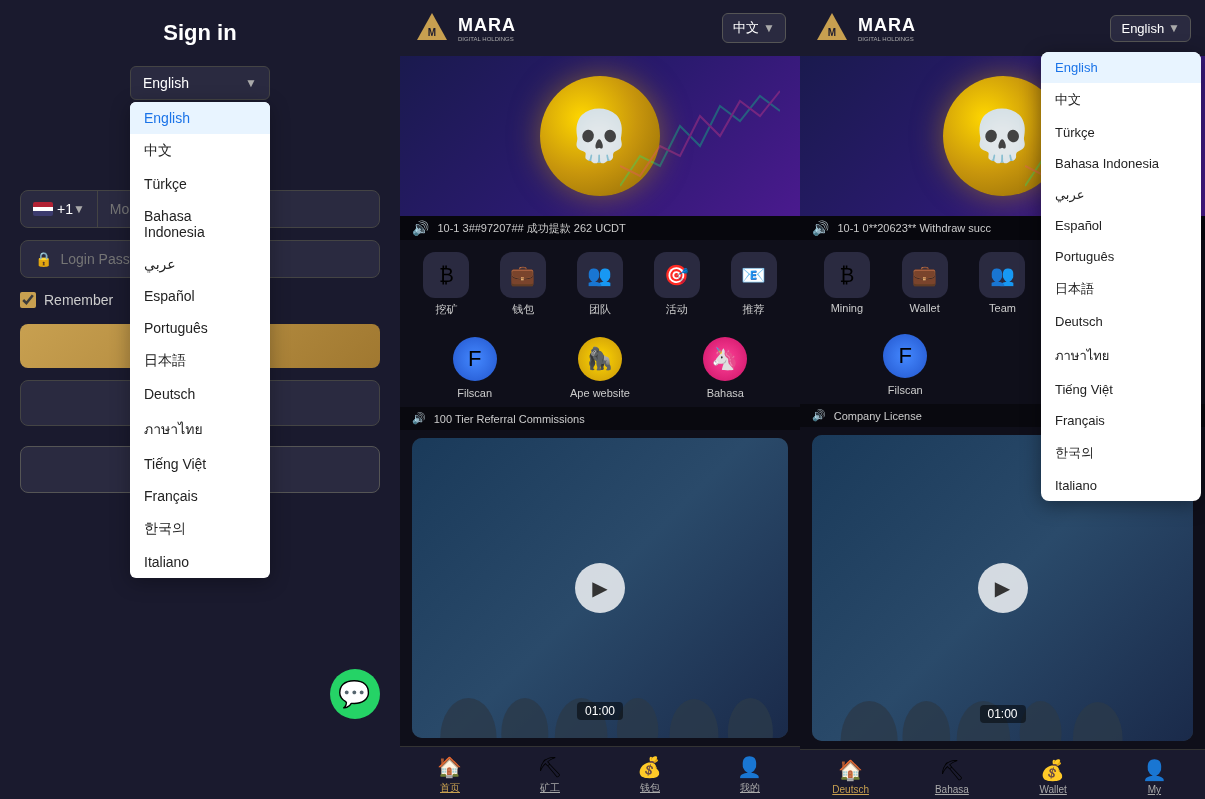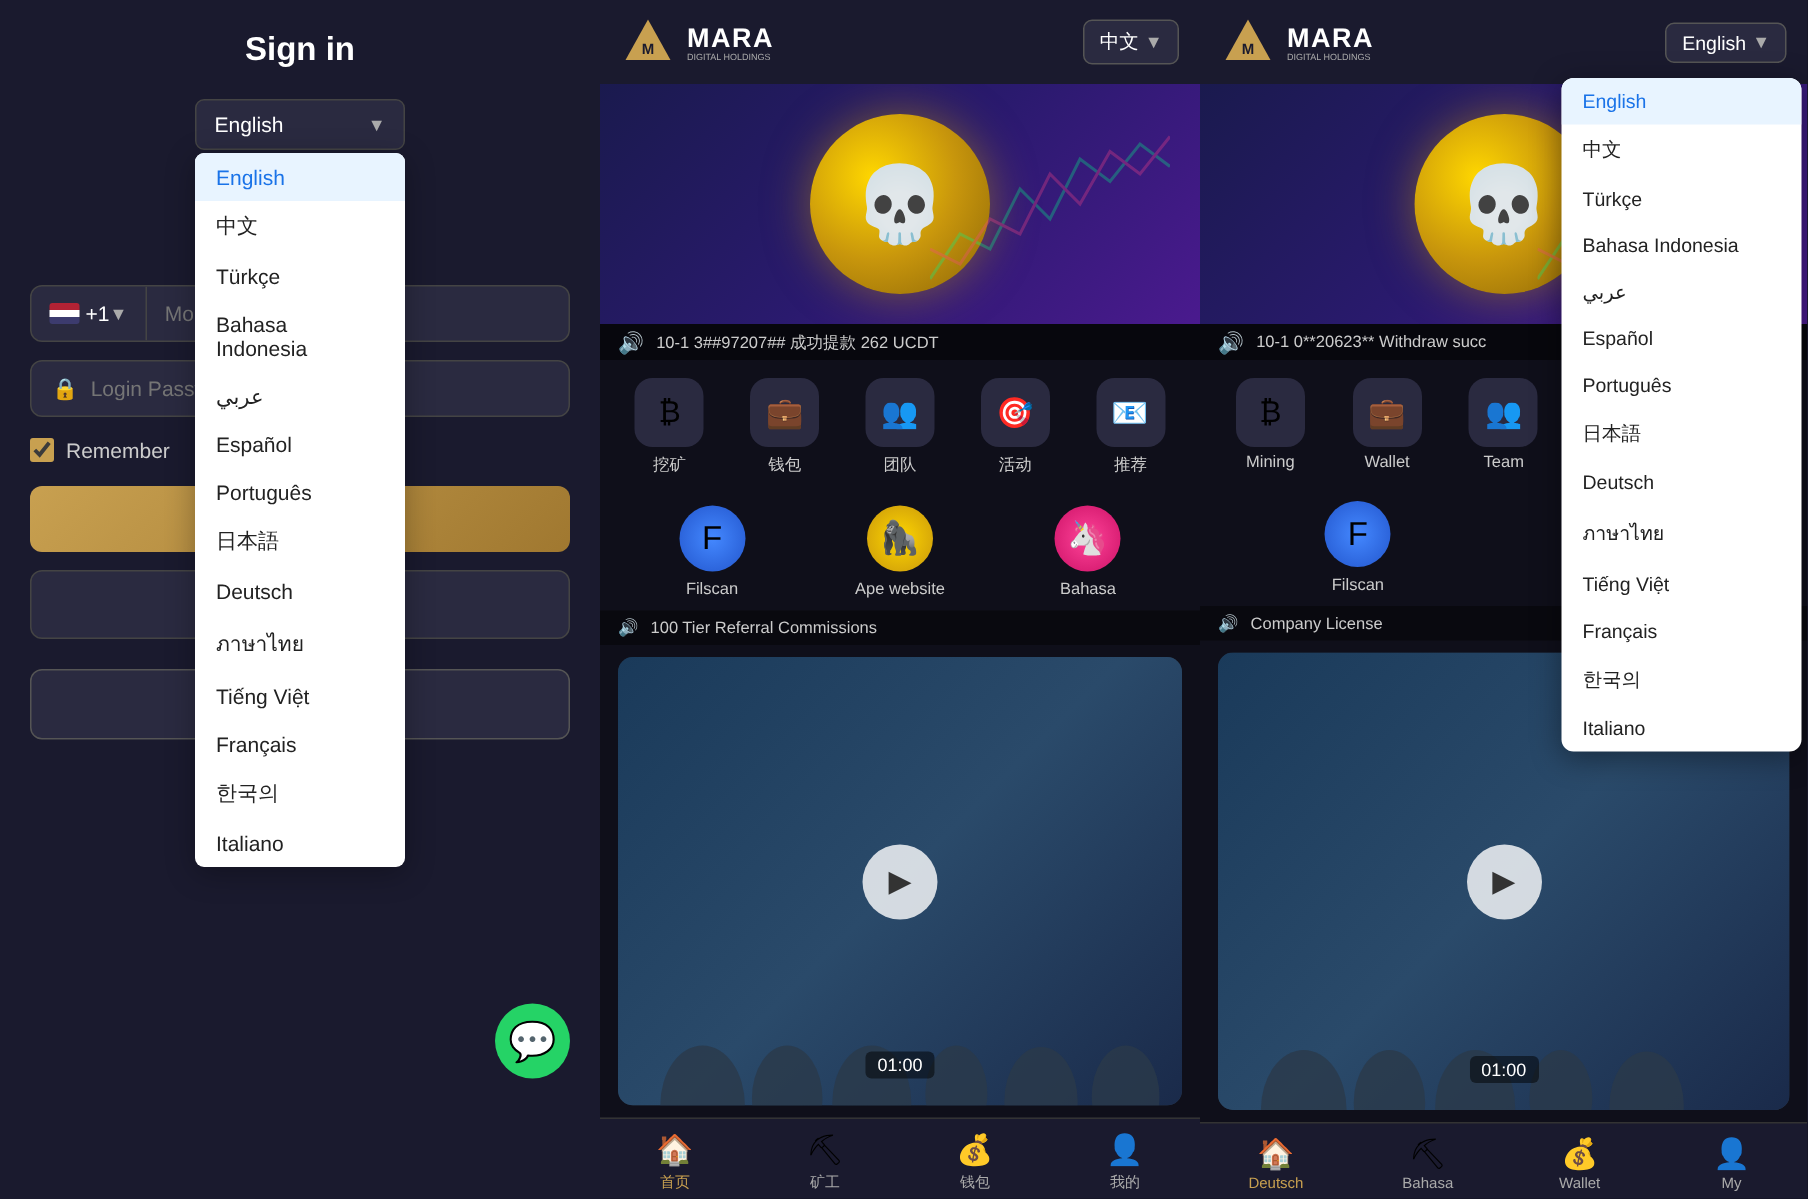--- a/index.html
+++ b/index.html
@@ -483,20 +483,21 @@
       align-items: center;
       gap: 2px;
       cursor: pointer;
     }
     .nav-icon {
       font-size: 20px;
     }
     .nav-label {
       font-size: 10px;
       color: #aaa;
+      text-decoration: underline;
     }
     .nav-item.active .nav-icon { color: #c8a050; }
     .nav-item.active .nav-label { color: #c8a050; }
 
     
     .right-lang-dropdown {
       position: absolute;
       top: 52px;
       right: 4px;
       width: 160px;

